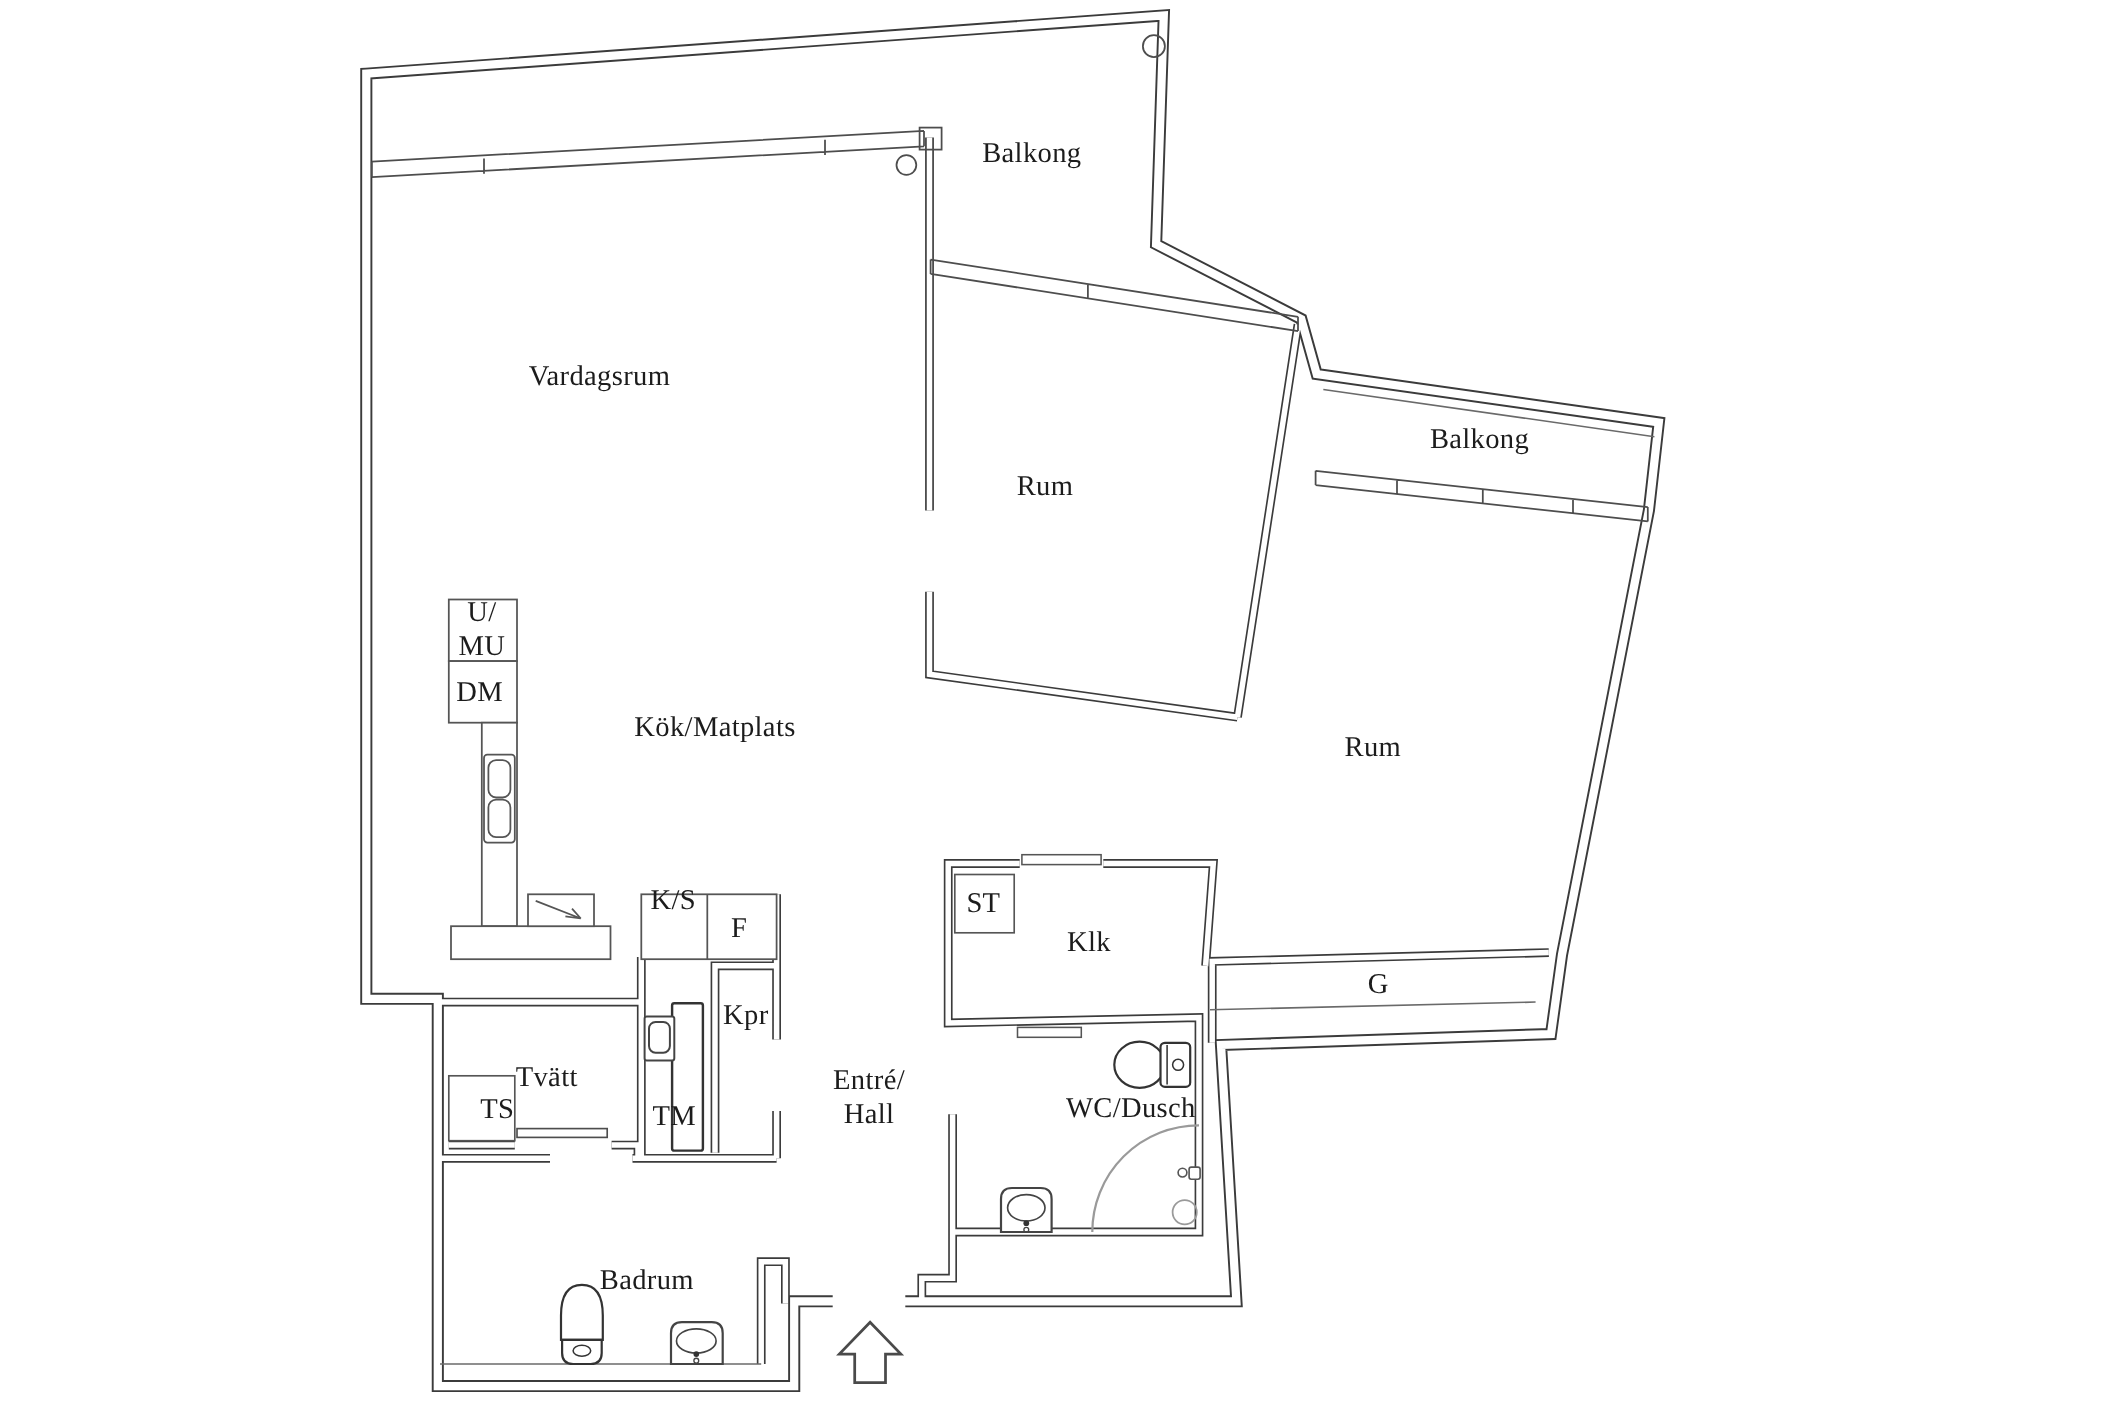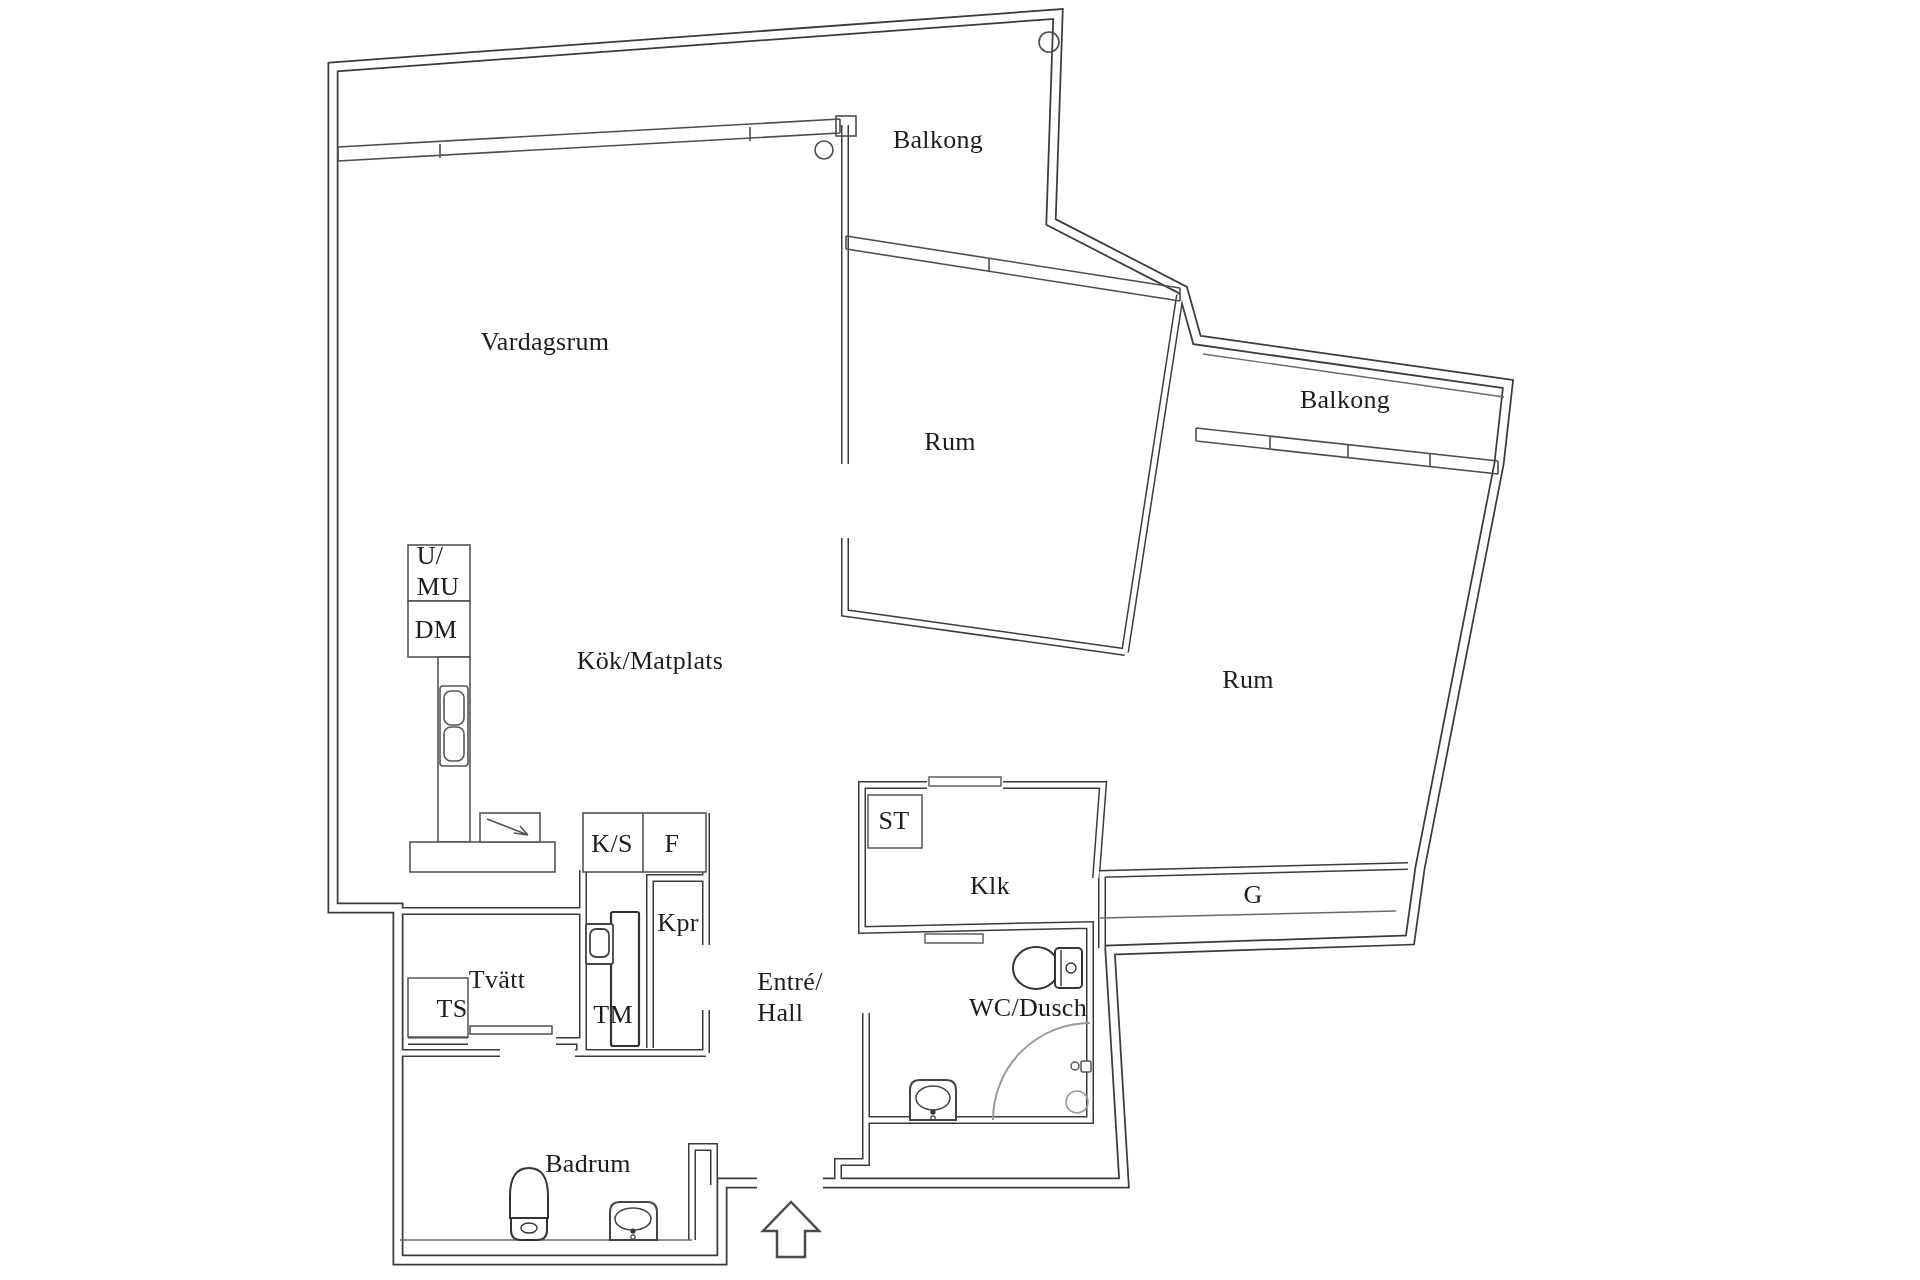--- a/index.html
+++ b/index.html
@@ -1,20 +1,20 @@
 <!DOCTYPE html>
 <html><head>
 <meta charset="utf-8">
 <style>
   html,body{margin:0;padding:0;background:#fff;}
   #stage{position:relative;width:1920px;height:1280px;background:#ffffff;overflow:hidden;
          font-family:"Liberation Serif","DejaVu Serif",serif;}
   #plan-svg{position:absolute;left:0;top:0;width:1920px;height:1280px;}
   .lbl{position:absolute;transform:translate(-50%,-50%);font-size:26px;line-height:1.18;
-       color:#1c1c1c;white-space:pre-line;text-align:left;letter-spacing:.3px;
+       color:#1c1c1c;white-space:pre-line;text-align:center;letter-spacing:.3px;
        pointer-events:none;}
 </style>
 </head>
 <body>
 
 <div id="stage">
 
   <svg id="plan-svg" viewBox="0 0 1920 1280">
 
     <g fill="none" stroke="#3b3b3b" stroke-linecap="butt" stroke-linejoin="miter">
@@ -165,24 +165,24 @@
   <div>
     <div class="lbl" style="left:938px;top:140px">Balkong</div>
     <div class="lbl" style="left:545px;top:342px">Vardagsrum</div>
     <div class="lbl" style="left:950px;top:442px">Rum</div>
     <div class="lbl" style="left:1345px;top:400px">Balkong</div>
     <div class="lbl" style="left:1248px;top:680px">Rum</div>
     <div class="lbl" style="left:438px;top:572px">U/
 MU</div>
     <div class="lbl" style="left:436px;top:630px">DM</div>
     <div class="lbl" style="left:650px;top:661px">Kök/Matplats</div>
-    <div class="lbl" style="left:612px;top:844px">K/S</div>
+    <div class="lbl" style="left:612px;top:819px">K/S</div>
     <div class="lbl" style="left:672px;top:844px">F</div>
     <div class="lbl" style="left:894px;top:821px">ST</div>
-    <div class="lbl" style="left:990px;top:886px">Klk</div>
+    <div class="lbl" style="left:990px;top:857px">Klk</div>
     <div class="lbl" style="left:1253px;top:895px">G</div>
     <div class="lbl" style="left:497px;top:980px">Tvätt</div>
     <div class="lbl" style="left:452px;top:1009px">TS</div>
     <div class="lbl" style="left:613px;top:1015px">TM</div>
     <div class="lbl" style="left:678px;top:923px">Kpr</div>
     <div class="lbl" style="left:790px;top:998px">Entré/
 Hall</div>
     <div class="lbl" style="left:1028px;top:1008px">WC/Dusch</div>
     <div class="lbl" style="left:588px;top:1164px">Badrum</div>
   </div>

